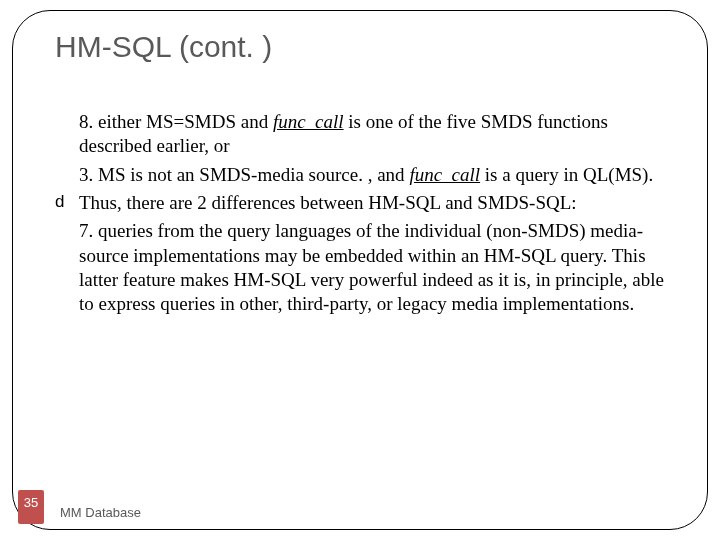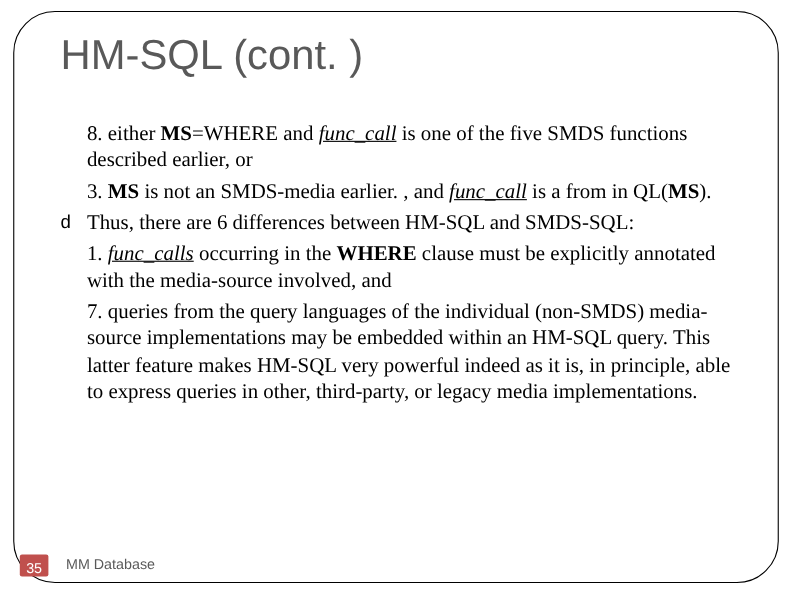--- a/index.html
+++ b/index.html
@@ -26,21 +26,21 @@
     bottom: 10px;
     border: 1px solid #000;
     border-radius: 38px;
     box-sizing: border-box;
   }
   .title {
     position: absolute;
     left: 55px;
     top: 30px;
     font-family: Arial, Helvetica, sans-serif;
-    font-size: 38px;
+    font-size: 30px;
     color: #595959;
     font-weight: 400;
   }
   .body {
     position: absolute;
     left: 55px;
     top: 110px;
     width: 610px;
     font-size: 19px;
     line-height: 1.28;
@@ -71,67 +71,64 @@
     width: 18px;
     font-family: Arial, sans-serif;
     font-size: 17px;
     line-height: 1;
   }
   .footer-num {
     position: absolute;
     left: 18px;
     bottom: 16px;
     width: 26px;
-    height: 20px;
+    height: 34px;
     background: #c0504d;
     color: #fff;
     font-family: Arial, sans-serif;
     font-size: 13px;
     text-align: center;
     line-height: 26px;
     border-radius: 2px;
   }
   .footer-text {
     position: absolute;
     left: 60px;
     bottom: 20px;
     font-family: Arial, sans-serif;
     font-size: 13px;
     color: #595959;
   }
-  .b { font-weight: bold; }
+  .b { font-weight: normal; }
   .i { font-style: italic; }
   .u { text-decoration: underline; margin-top: 43px; }
 </style>
 </head>
 <body>
 
 <div class="slide">
   <div class="frame"></div>
 
   <div class="title">HM-SQL (cont. )</div>
 
   <div class="body">
 
     <p class="para">
-      <span>8. either </span><span class="b">MS</span><span>=WHERE and </span><span class="i u">func_call</span><span> is one of the five SMDS functions described earlier, or</span>
+      <span>8. either </span><span class="b">MS</span><span>=SMDS and </span><span class="i u">func_call</span><span> is one of the five SMDS functions described earlier, or</span>
     </p>
 
     <p class="para">
-      <span>3. </span><span class="b">MS</span><span> is not an SMDS-media earlier. , and </span><span class="i u">func_call</span><span> is a from in QL(</span><span class="b">MS</span><span>).</span>
+      <span>3. </span><span class="b">MS</span><span> is not an SMDS-media source. , and </span><span class="i u">func_call</span><span> is a query in QL(</span><span class="b">MS</span><span>).</span>
     </p>
 
     <p class="bullet">
       <span class="marker">d</span>
-      <span>Thus, there are 6 differences between HM-SQL and SMDS-SQL:</span>
+      <span>Thus, there are 2 differences between HM-SQL and SMDS-SQL:</span>
     </p>
 
-    <p class="para">
-      <span>1. </span><span class="i u">func_calls</span><span> occurring in the </span><span class="b">WHERE</span><span> clause must be explicitly annotated with the media-source involved, and</span>
-    </p>
 
     <p class="para">
       <span>7. queries from the query languages of the individual (non-SMDS) media-source implementations may be embedded within an HM-SQL query. This latter feature makes HM-SQL very powerful indeed as it is, in principle, able to express queries in other, third-party, or legacy media implementations.</span>
     </p>
 
   </div>
 
   <div class="footer-num">35</div>
   <div class="footer-text">MM Database</div>
 </div>

